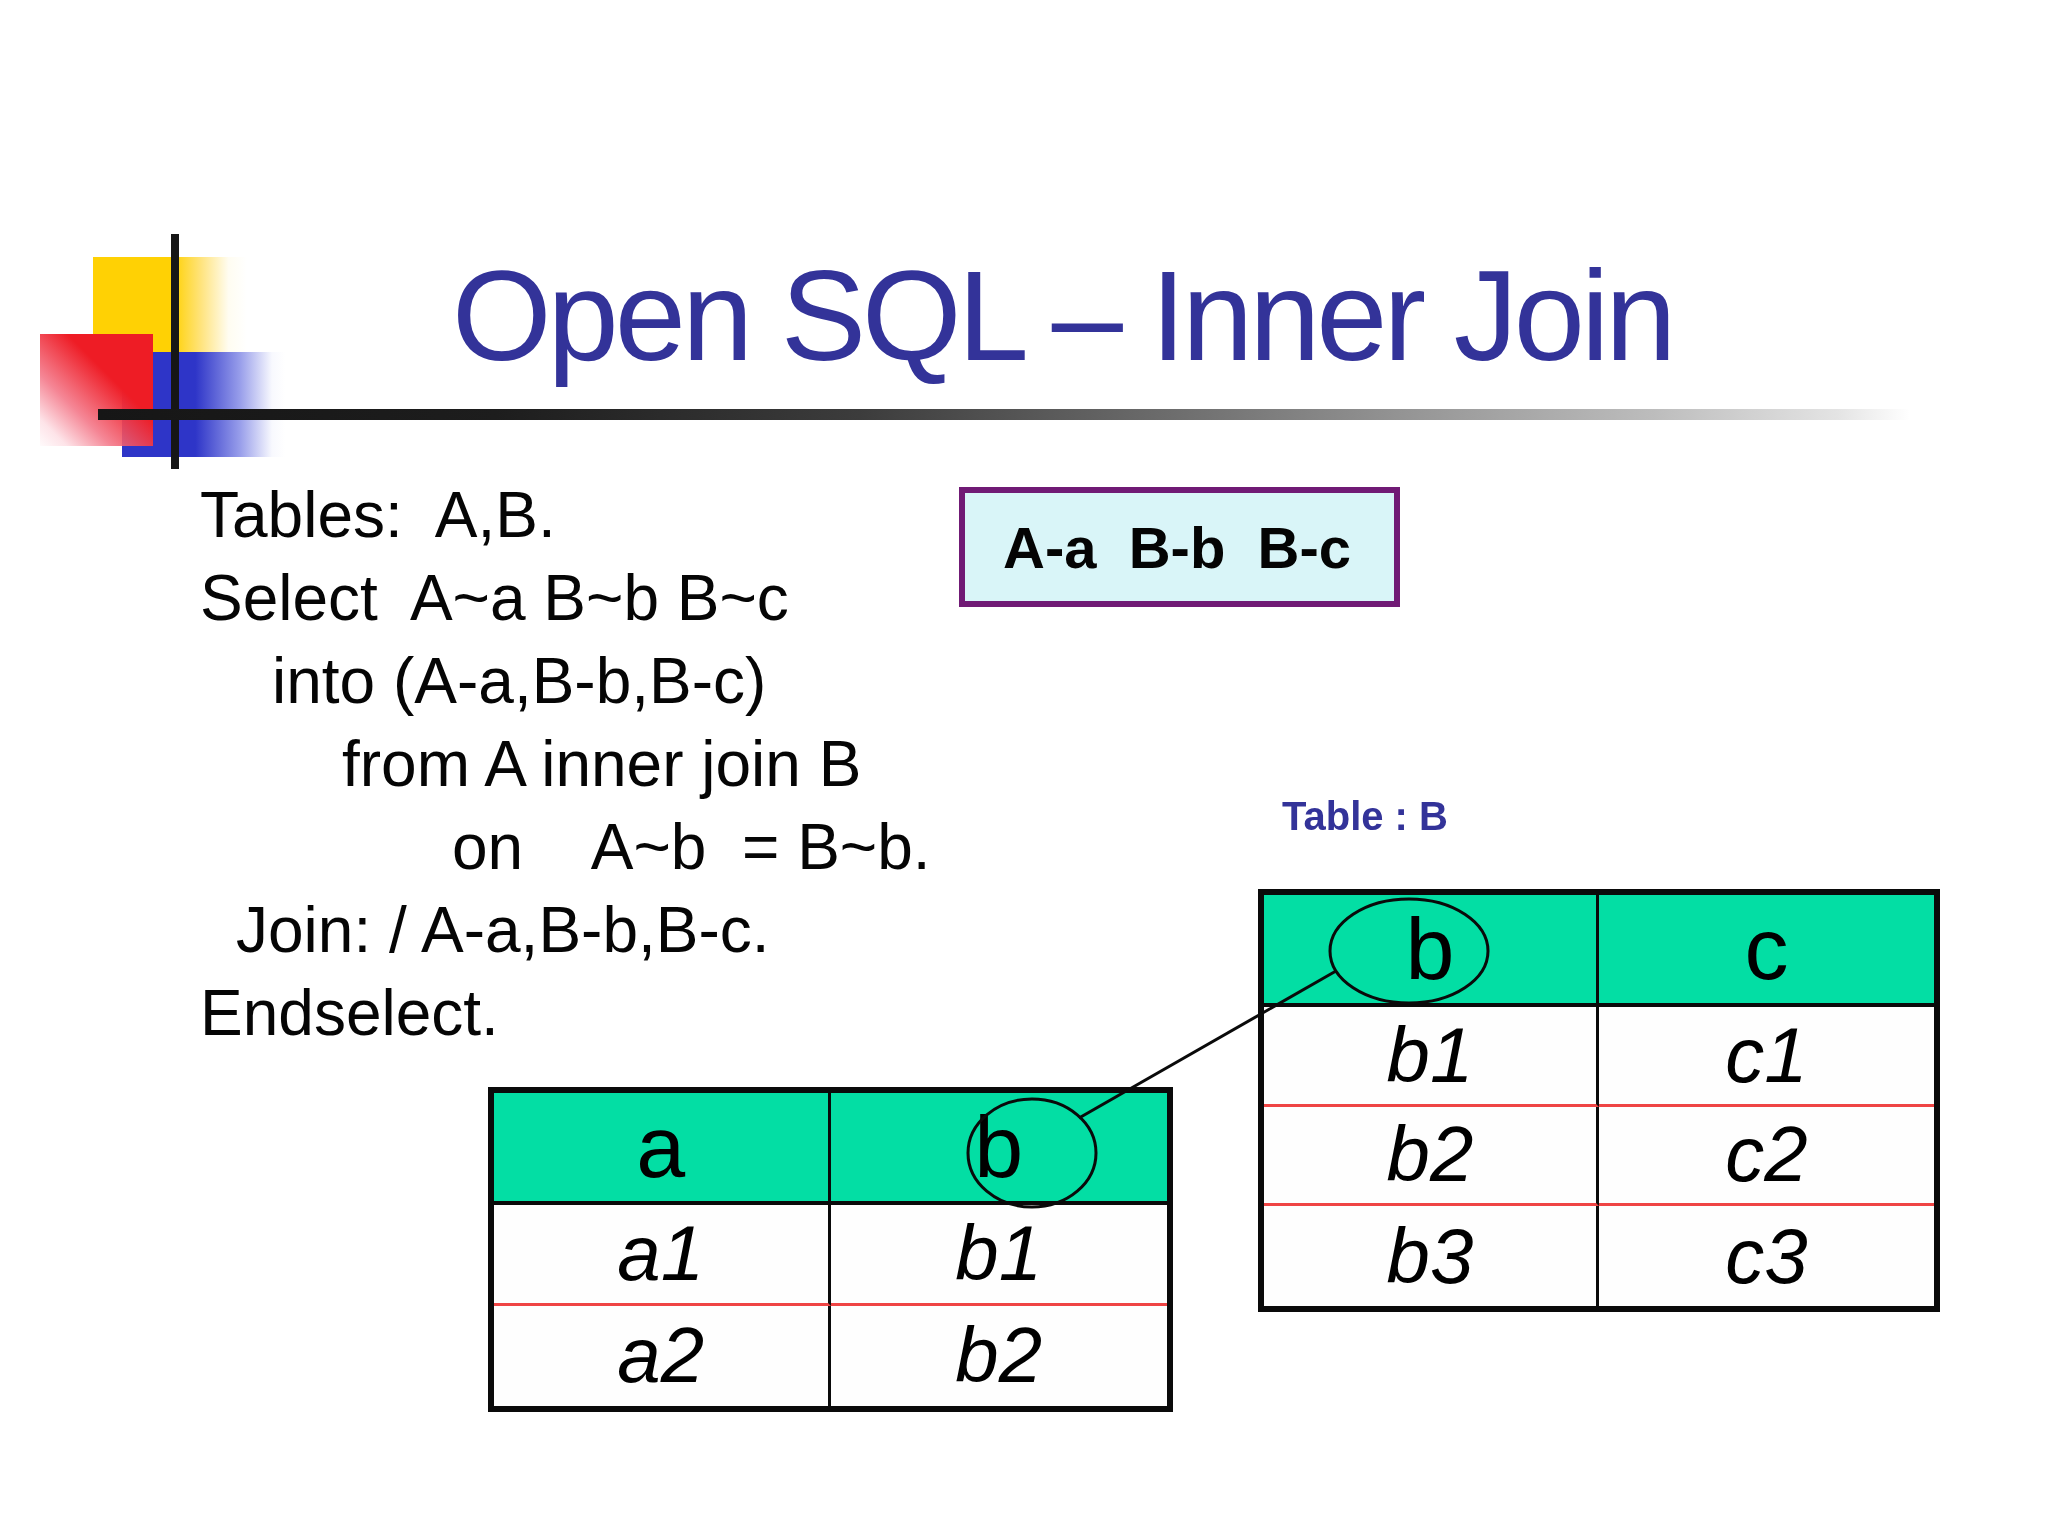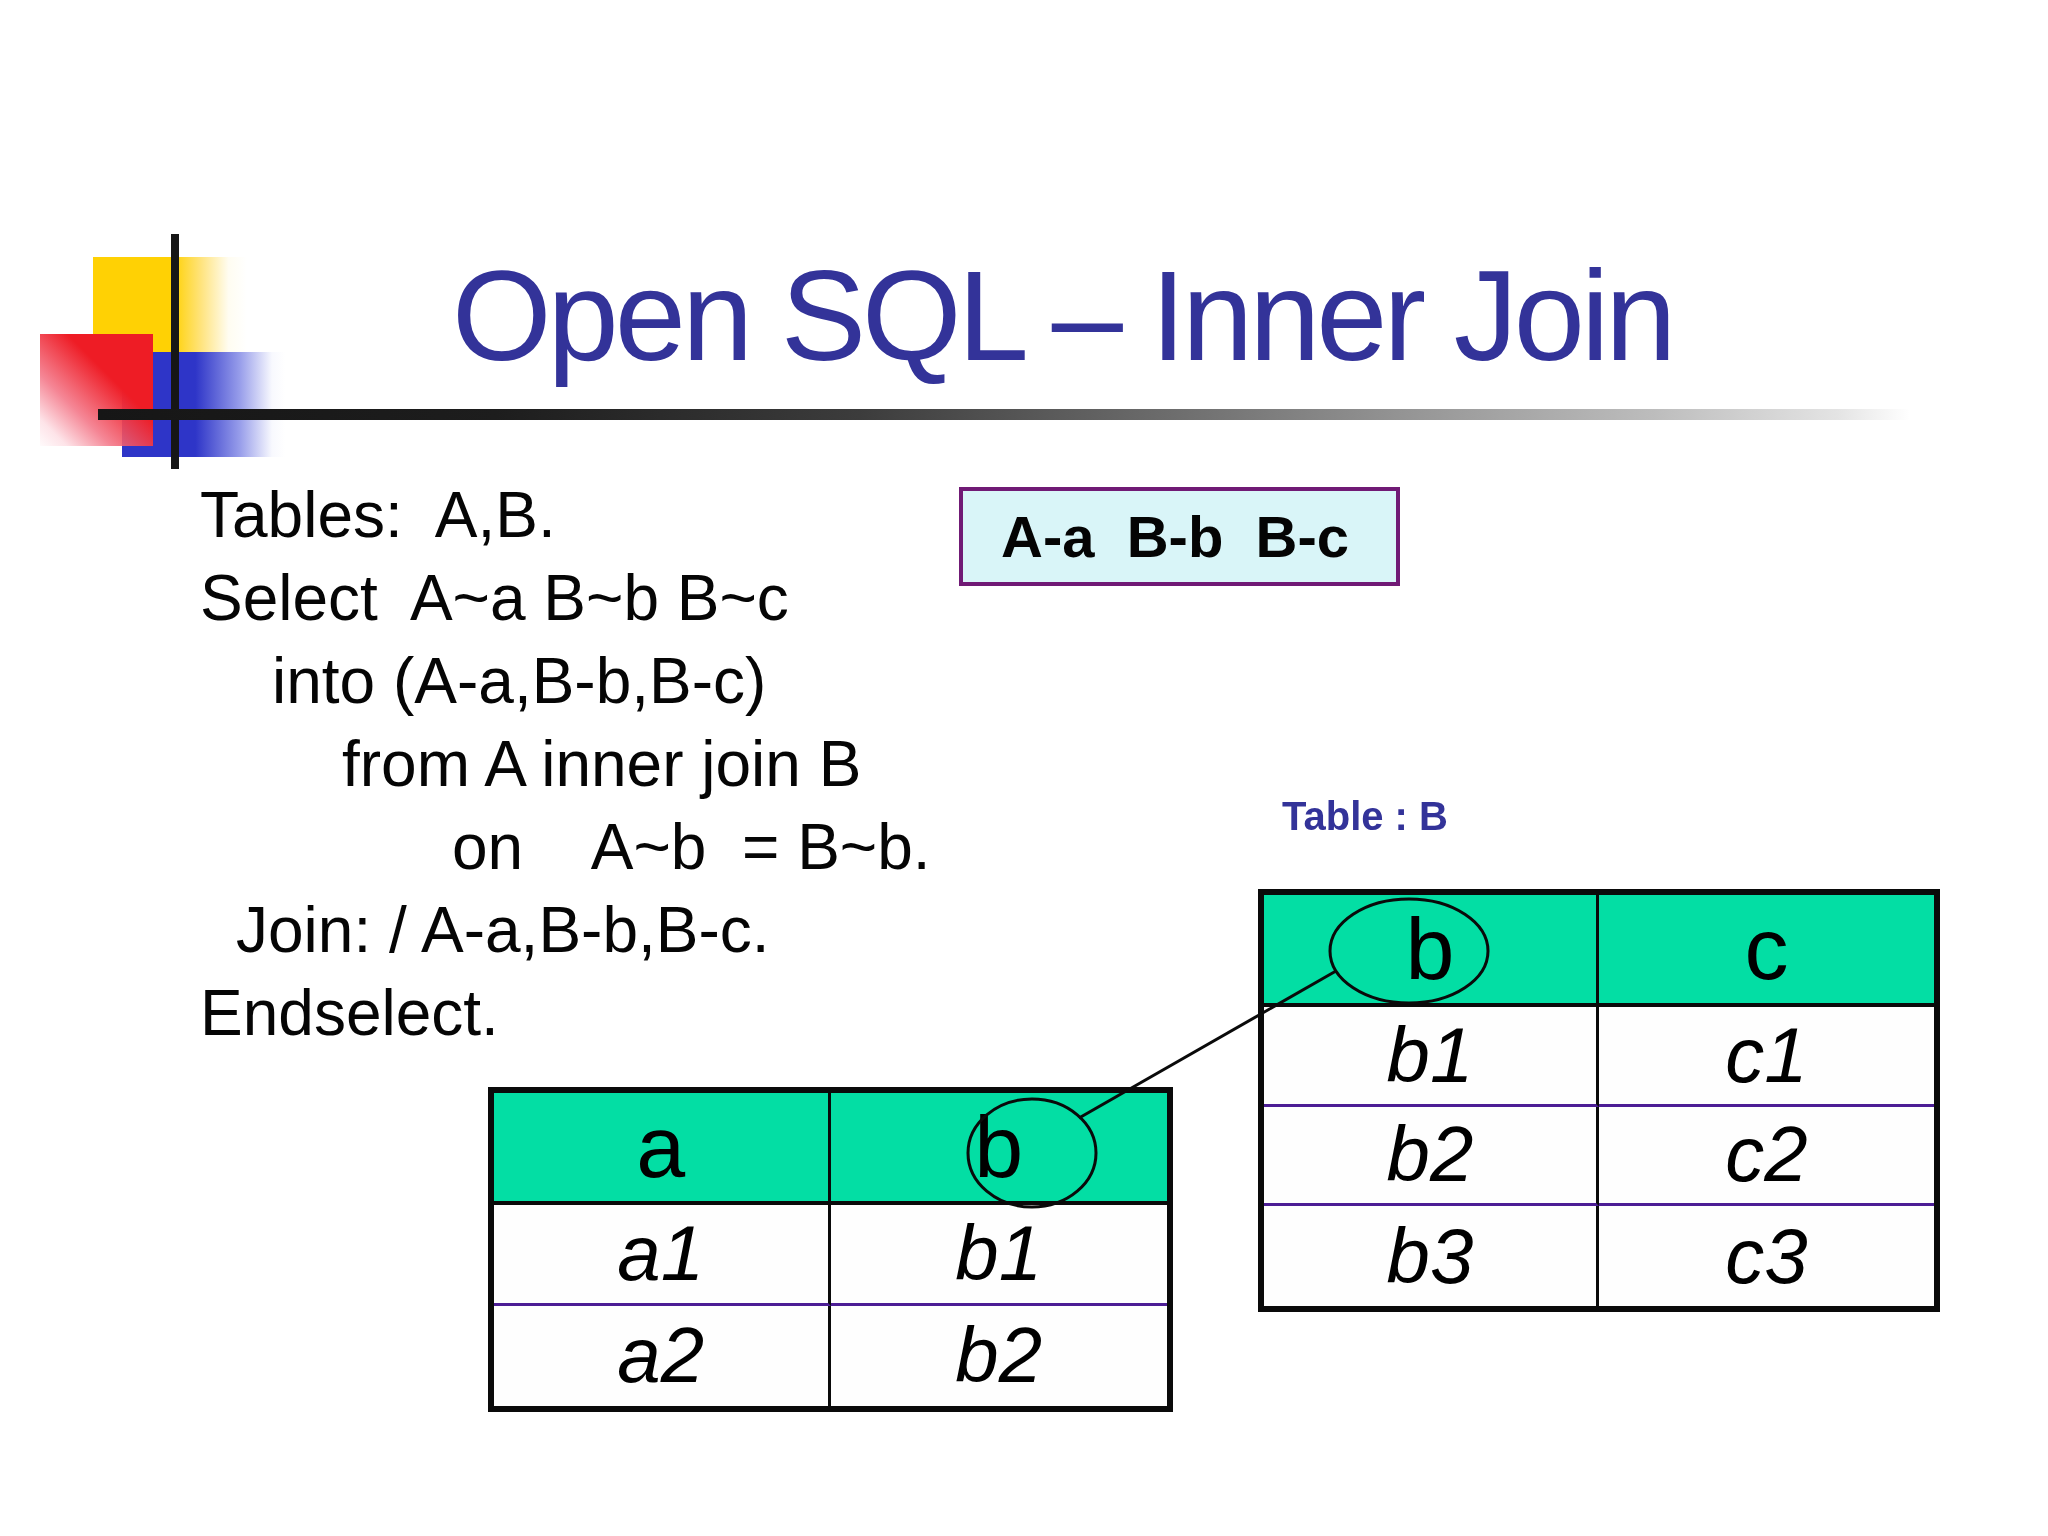--- a/index.html
+++ b/index.html
@@ -56,24 +56,24 @@
   }
   .code-line { white-space: pre; height: 83px; line-height: 83px; }
   .code-line:nth-of-type(3) { padding-left: 72px; }
   .code-line:nth-of-type(4) { padding-left: 142px; }
   .code-line:nth-of-type(5) { padding-left: 252px; }
   .code-line:nth-of-type(6) { padding-left: 36px; }
 
   
   .result-box {
     position: absolute;
-    left: 959px; top: 475px; width: 441px; height: 99px;
+    left: 959px; top: 475px; width: 441px; height: 120px;
     box-sizing: border-box;
     background: #D9F5F8;
-    border: 4px solid #701a75;
+    border: 6px solid #701a75;
     display: flex; align-items: center;
     padding-left: 38px;
     font-size: 58px; font-weight: bold;
     white-space: pre;
     color: #040404;
   }
 
   
   .table-label {
     position: absolute;
@@ -92,21 +92,21 @@
     background: #fff;
     display: grid;
     grid-template-columns: 1fr 1fr;
   }
   .table-a { left: 488px; top: 1075px; width: 685px; height: 325px; grid-template-rows: 112px 1fr 1fr; }
   .table-b { left: 1258px; top: 877px; width: 682px; height: 423px; grid-template-rows: 112px 1fr 1fr 1fr; }
 
   .cell {
     display: flex; align-items: center; justify-content: center;
     border-right: 3px solid #0a0a0a;
-    border-bottom: 3px solid #4c1d95;
+    border-bottom: 3px solid #ef4444;
     box-sizing: border-box;
     overflow: visible;
   }
   .cell.last-col { border-right: none; }
   .cell.last-row { border-bottom: none; }
   .cell.header {
     background: #03DEA4;
     font-size: 88px;
     border-bottom: 4px solid #0a0a0a;
     line-height: 1;

